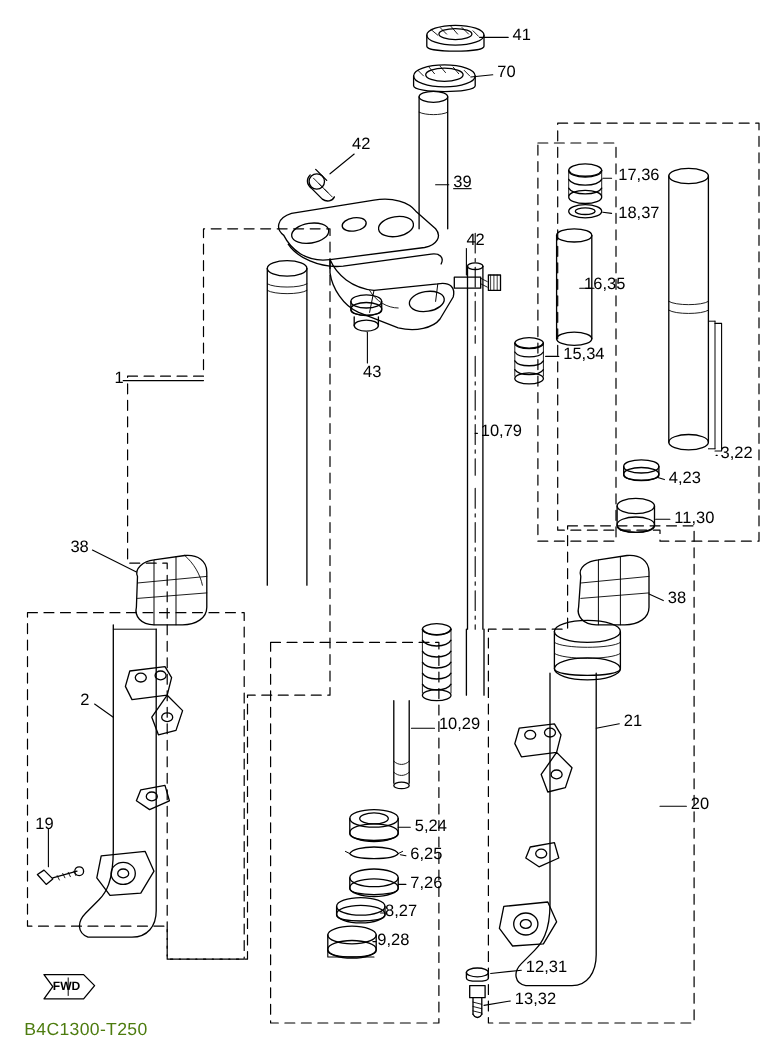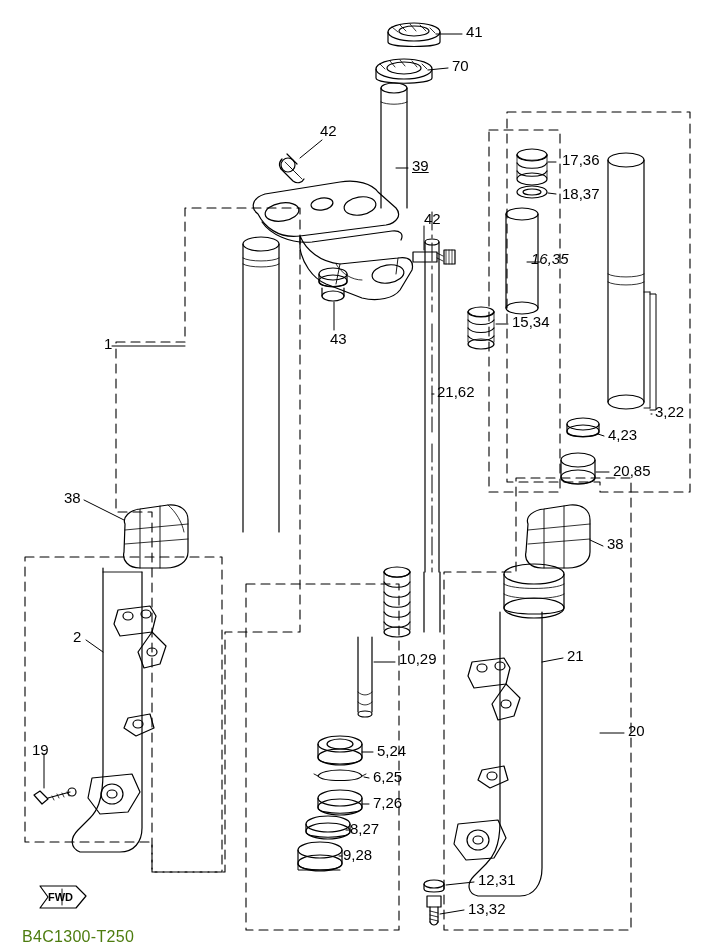--- a/index.html
+++ b/index.html
@@ -329,28 +329,28 @@
   </g>
 </svg>
 
 <div class="lbl" style="left:466px;top:11px;">41</div>
 <div class="lbl" style="left:452px;top:45px;">70</div>
 <div class="lbl" style="left:320px;top:110px;">42</div>
 <div class="lbl" style="left:412px;top:145px;text-decoration:underline;">39</div>
 <div class="lbl" style="left:562px;top:139px;text-align:center;">17,36</div>
 <div class="lbl" style="left:562px;top:173px;">18,37</div>
 <div class="lbl" style="left:424px;top:198px;">42</div>
-<div class="lbl" style="left:531px;top:238px;font-style:italic;">16,35</div>
+<div class="lbl" style="left:531px;top:238px;">16,35</div>
 <div class="lbl" style="left:330px;top:318px;">43</div>
 <div class="lbl" style="left:512px;top:301px;">15,34</div>
 <div class="lbl" style="left:104px;top:323px;">1</div>
-<div class="lbl" style="left:437px;top:371px;">21,62</div>
+<div class="lbl" style="left:437px;top:371px;">10,79</div>
 <div class="lbl" style="left:655px;top:391px;">3,22</div>
 <div class="lbl" style="left:608px;top:414px;">4,23</div>
-<div class="lbl" style="left:613px;top:450px;">20,85</div>
+<div class="lbl" style="left:613px;top:450px;">11,30</div>
 <div class="lbl" style="left:64px;top:477px;">38</div>
 <div class="lbl" style="left:607px;top:523px;">38</div>
 <div class="lbl" style="left:73px;top:616px;">2</div>
 <div class="lbl" style="left:399px;top:638px;">10,29</div>
 <div class="lbl" style="left:567px;top:635px;">21</div>
 <div class="lbl" style="left:628px;top:710px;">20</div>
 <div class="lbl" style="left:32px;top:729px;">19</div>
 <div class="lbl" style="left:377px;top:730px;">5,24</div>
 <div class="lbl" style="left:373px;top:756px;">6,25</div>
 <div class="lbl" style="left:373px;top:782px;">7,26</div>

